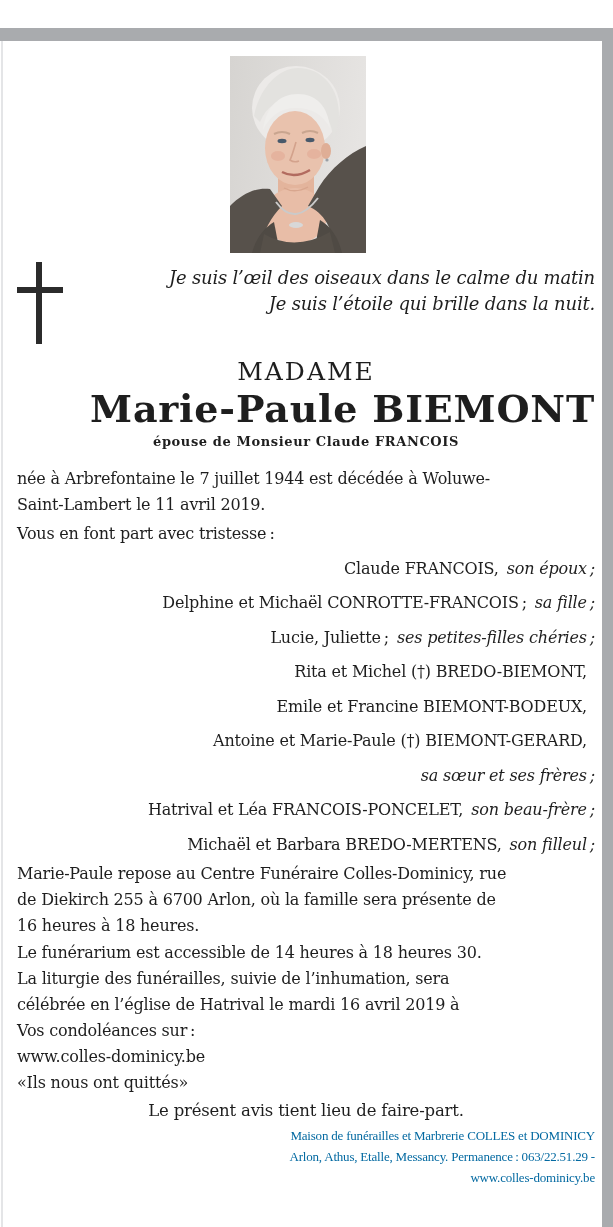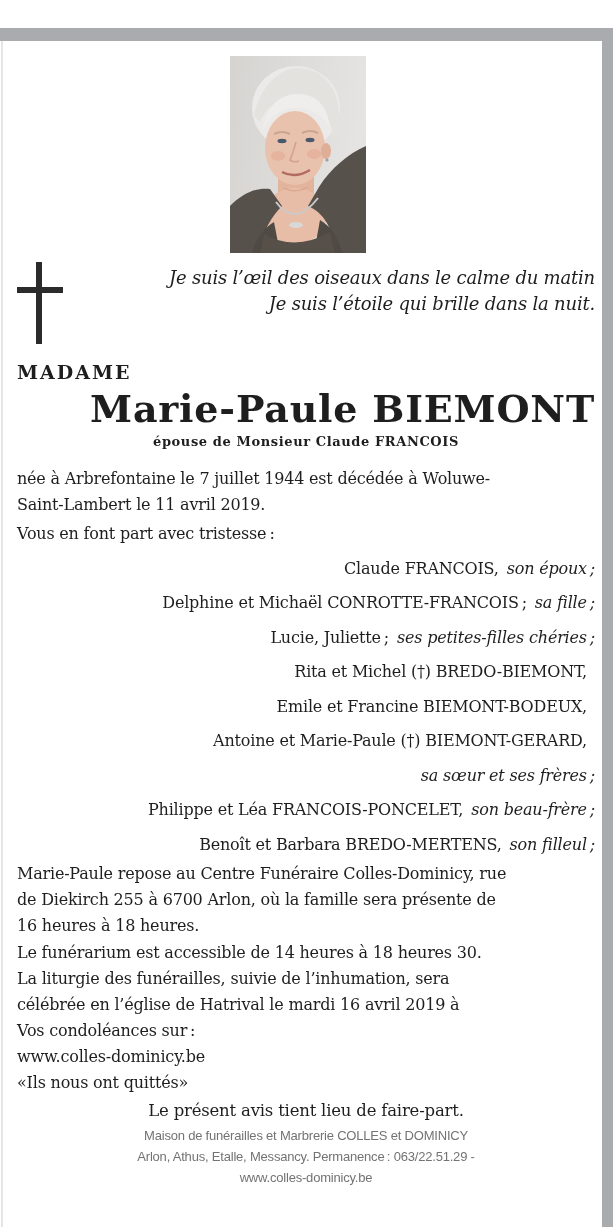--- a/index.html
+++ b/index.html
@@ -16,40 +16,40 @@
   .scan-left{position:absolute;left:1px;top:13px;width:2px;height:1209px;background:#e4e5e7;}
 
   .content{position:absolute;left:17px;top:13px;width:578px;}
 
   .photo{width:136px;height:197px;margin:15px auto 0;transform:translateX(-8px);}
   .photo svg{display:block;width:136px;height:197px;}
 
   .memorial-cross{position:absolute;left:17px;top:234px;width:46px;height:82px;}
 
   .quote{margin-top:12px;text-align:right;font-style:italic;font-size:18px;line-height:26px;letter-spacing:-0.2px;}
-  .madame{margin:44px 0 0;text-align:left;font-weight:bold;font-size:19px;line-height:22px;letter-spacing:2px;}
+  .madame{margin:44px 0 0;text-align:center;font-weight:normal;font-size:25px;line-height:22px;letter-spacing:2px;}
   .name{margin:5px 0 0;text-align:right;font-weight:bold;font-size:38px;line-height:42px;letter-spacing:0.8px;}
   .spouse{margin:0;text-align:center;font-weight:bold;font-size:13px;line-height:24px;letter-spacing:0.6px;}
 
   p{margin:0;font-size:16px;line-height:26px;letter-spacing:-0.2px;}
   .line{display:block;}
   .birth{margin-top:12px;}
   .announce{margin-top:3px;}
 
   ul.family{margin:0;padding:0;list-style:none;}
   ul.family li{display:flex;justify-content:flex-end;align-items:baseline;
                font-size:16px;line-height:26px;letter-spacing:-0.2px;margin-top:8.5px;}
   ul.family .relation{font-style:italic;text-align:right;white-space:nowrap;}
   ul.family .names{padding-right:8px;}
 
   .repose{margin-top:3px;}
   .funerarium{margin-top:1px;}
   .farepart{margin-top:2px;text-align:center;font-size:16.5px;}
-  .footer{margin-top:1px;text-align:center;color:#737373;
-          font-family:Liberation Sans, sans-serif;
+  .footer{margin-top:1px;text-align:right;color:#0369a1;
+          font-family:Liberation Serif, serif;
           font-size:13px;line-height:21px;letter-spacing:-0.2px;}
   .footer .line{display:block;}
 </style>
 </head>
 <body>
 
 <div class="frame">
 
   <div class="scan-top"></div>
   <div class="scan-right"></div>
@@ -153,25 +153,25 @@
       </li>
       <li>
         <span class="names">Antoine et Marie-Paule (†) BIEMONT-GERARD,</span>
         <span class="relation"></span>
       </li>
       <li>
         <span class="names"></span>
         <span class="relation">sa sœur et ses frères ;</span>
       </li>
       <li>
-        <span class="names">Philippe et Léa FRANCOIS-PONCELET,</span>
+        <span class="names">Hatrival et Léa FRANCOIS-PONCELET,</span>
         <span class="relation">son beau-frère ;</span>
       </li>
       <li>
-        <span class="names">Benoît et Barbara BREDO-MERTENS,</span>
+        <span class="names">Michaël et Barbara BREDO-MERTENS,</span>
         <span class="relation">son filleul ;</span>
       </li>
     </ul>
 
     <p class="repose">
       <span class="line">Marie-Paule repose au Centre Funéraire Colles-Dominicy, rue</span>
       <span class="line">de Diekirch 255 à 6700 Arlon, où la famille sera présente de</span>
       <span class="line">16 heures à 18 heures.</span>
     </p>
 

